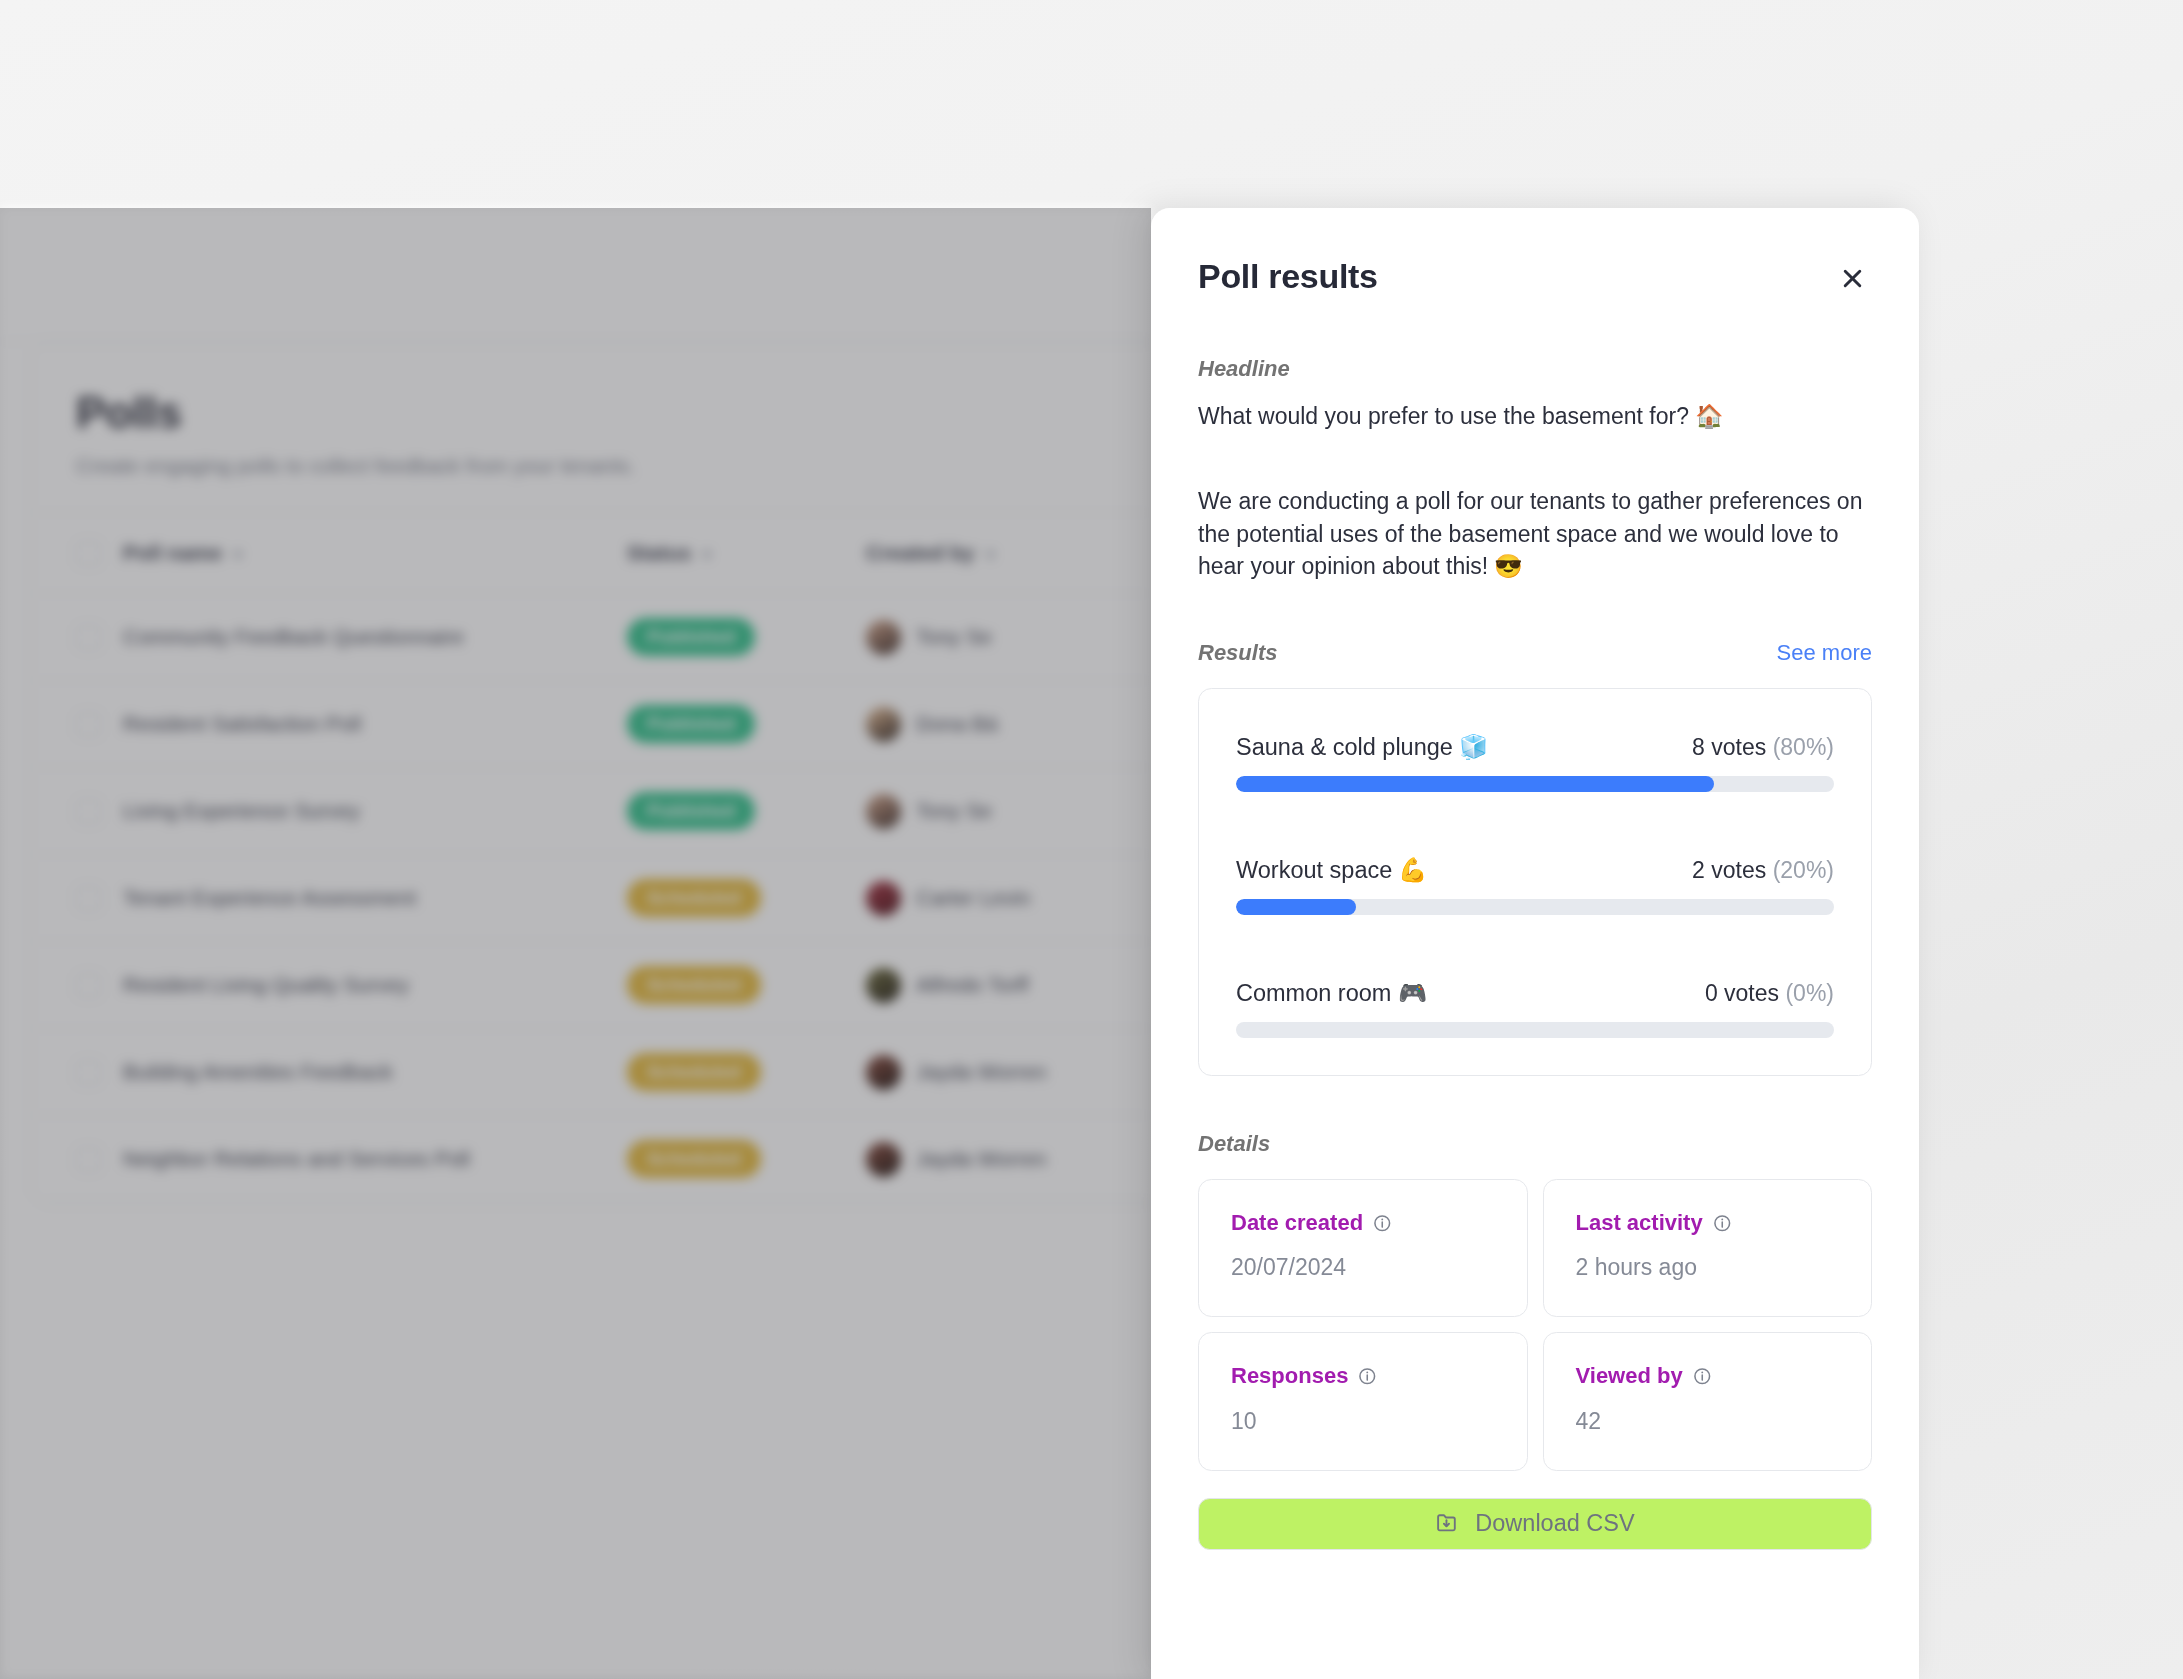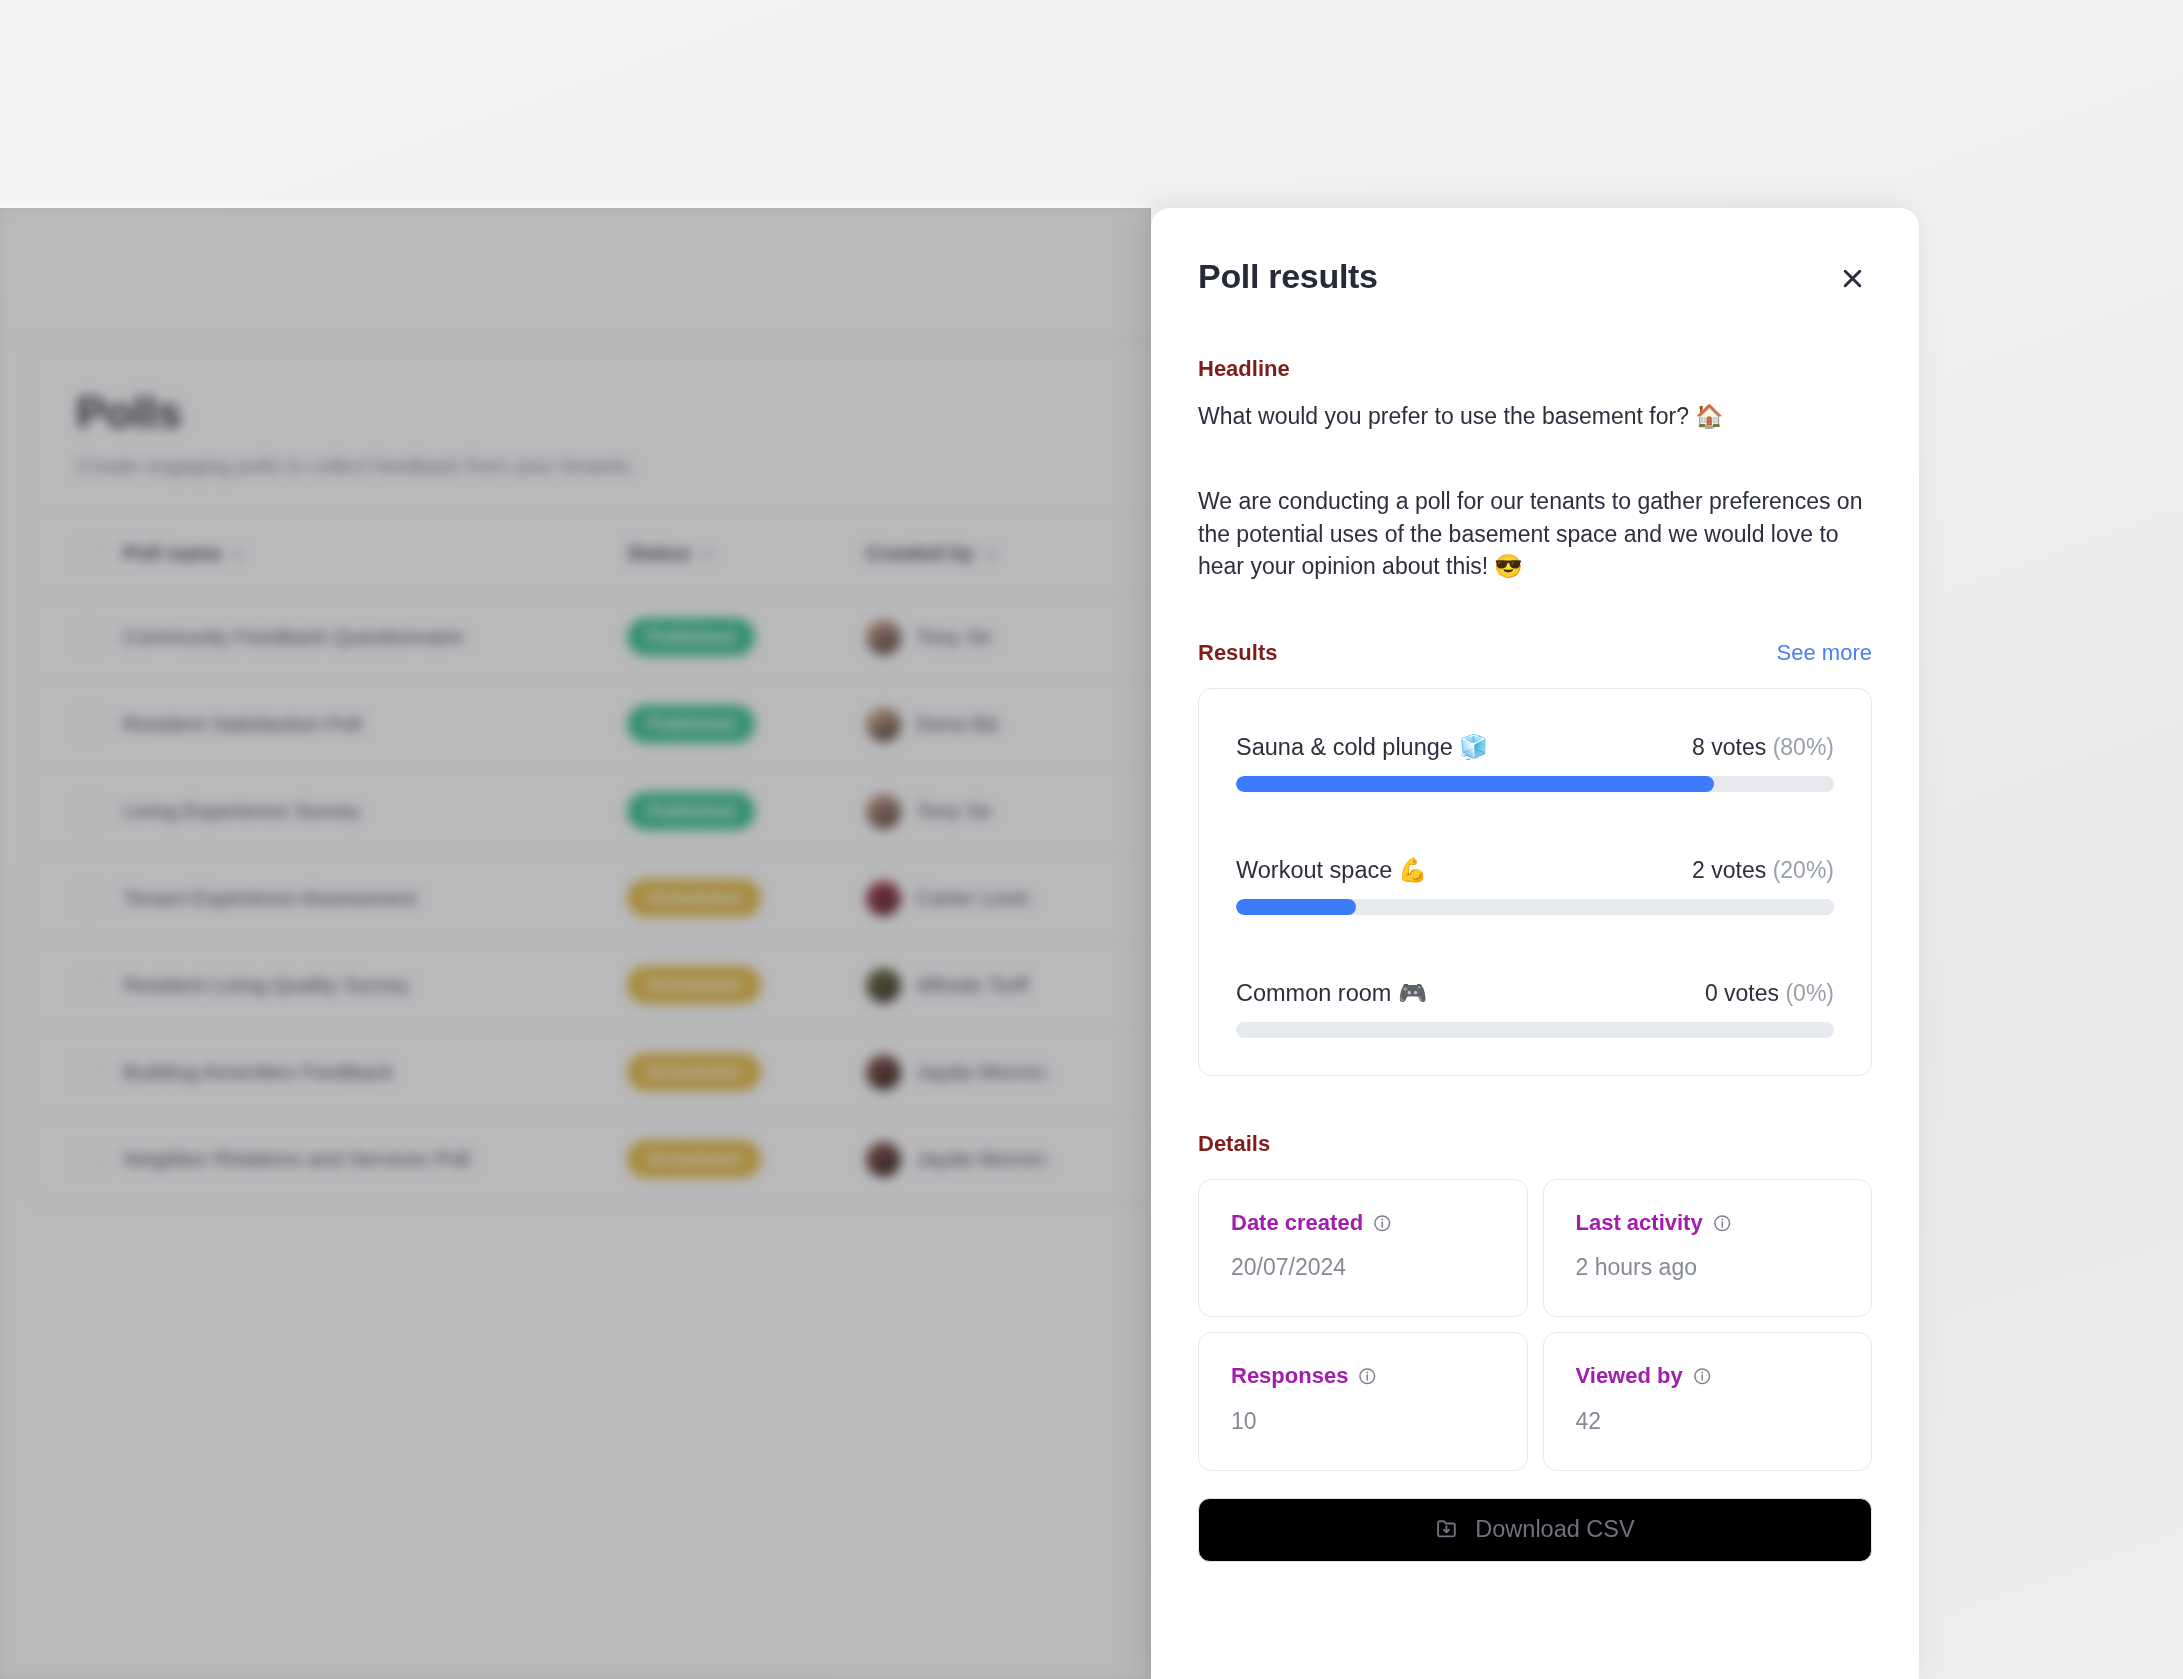--- a/index.html
+++ b/index.html
@@ -153,21 +153,22 @@
     width: 40px; height: 40px;
     display: flex; align-items: center; justify-content: center;
     cursor: pointer;
     margin-top: 1.7px;
   }
   .close-btn svg { display: block; }
 
   .sect-label {
     font-size: 22px;
     font-weight: 700;
-    color: #7f1d1d;
+    color: #737373;
+    font-style: italic;
   }
   .sect-body {
     font-size: 23px;
     line-height: 1.42;
     color: #2c2f3c;
   }
   .headline-block { margin-top: 57px; }
   .headline-block .sect-body { margin-top: 18.5px; }
   .question-block { margin-top: 52px; }
   .question-block .sect-body { margin-top: 18.5px; }
@@ -245,29 +246,29 @@
   }
   .detail-value {
     margin-top: 18.5px;
     font-size: 23px;
     color: #858a96;
   }
   .info-icon { display: block; }
 
   .dl-btn {
     margin-top: 27px;
-    height: 64px;
+    height: 52px;
     border: 0.8px solid #e3e5ea;
     border-radius: 11.8px;
     display: flex;
     align-items: center;
     justify-content: center;
     gap: 15px;
     cursor: pointer;
-    background: #000000;
+    background: #bef264;
   }
   .dl-label {
     font-size: 23.5px;
     color: #6e737f;
   }
 </style>
 </head>
 <body>
 
 <div id="stage">

